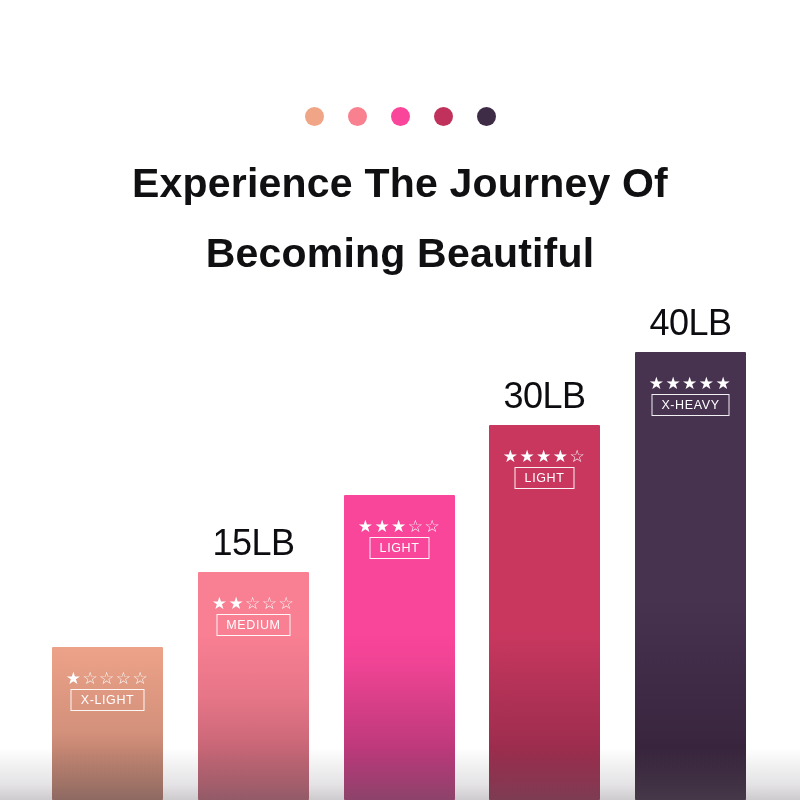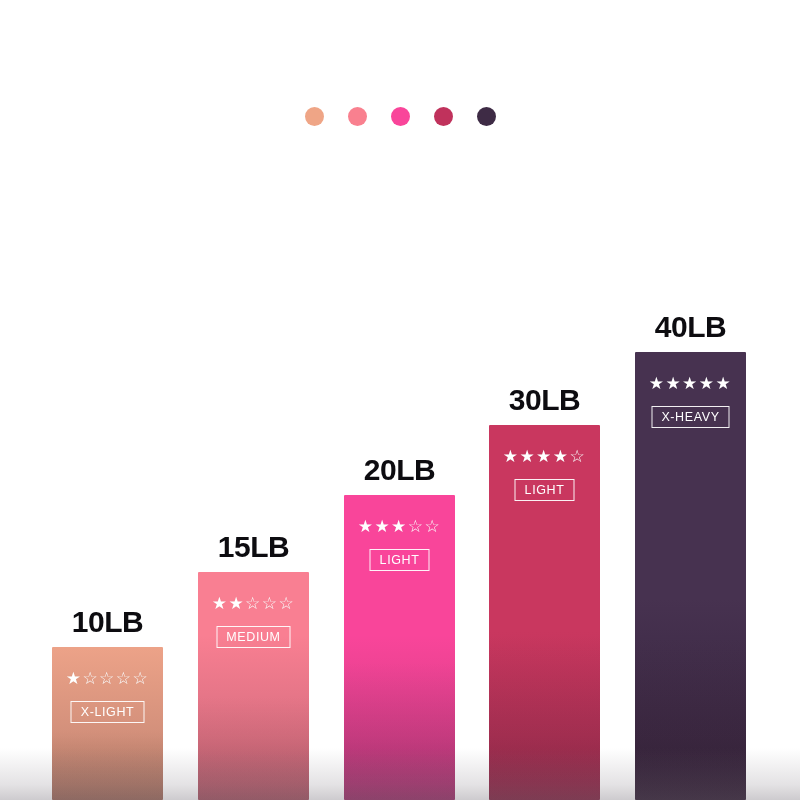--- a/index.html
+++ b/index.html
@@ -68,43 +68,43 @@
     left:0; right:0; bottom:0;
     height:165px;
     background:linear-gradient(to bottom, rgba(60,35,45,0) 0%, rgba(60,35,45,0.17) 62%, rgba(45,25,35,0.30) 100%);
     pointer-events:none;
   }
   .weight-label {
     position:absolute;
     left:50%;
     transform:translateX(-50%);
     color:#0d0c10;
-    font-size:30px;
-    font-weight:700;
+    font-size:36px;
+    font-weight:400;
     letter-spacing:-0.5px;
     white-space:nowrap;
   }
   .badge {
     position:absolute;
     left:50%;
     transform:translateX(-50%);
     width:100%;
     text-align:center;
   }
   .stars {
     font-size:17px;
     line-height:20px;
     letter-spacing:1.5px;
     color:#ffffff;
     white-space:nowrap;
     text-shadow:0 0 1px rgba(0,0,0,0.08);
   }
   .tier-box {
     display:inline-block;
-    margin-top:12px;
+    margin-top:0;
     border:1.6px solid rgba(255,255,255,0.93);
     color:#ffffff;
     font-size:12.5px;
     font-weight:400;
     letter-spacing:0.6px;
     padding:2.5px 9px 3px 9px;
     white-space:nowrap;
   }
 
   
@@ -122,42 +122,44 @@
 <div id="stage">
 
   <div id="dot-row">
       <div class="dot" style="background: rgb(239, 165, 134);"></div>
       <div class="dot" style="background: rgb(249, 128, 143);"></div>
       <div class="dot" style="background: rgb(249, 69, 154);"></div>
       <div class="dot" style="background: rgb(192, 50, 92);"></div>
       <div class="dot" style="background: rgb(62, 43, 69);"></div>
     </div>
 
+  <div id="headline">
+    <span class="hl-line">Experience The Journey Of</span>
+    <span class="hl-line">Becoming Beautiful</span>
+  </div>
 
   <div id="chart">
       <div class="bar-group" style="left: 52px; width: 111px; height: 153px;">
         <div class="bar" style="height: 153px; background: linear-gradient(rgb(240, 165, 138) 0%, rgb(240, 165, 138) 55%, rgb(207, 143, 116) 100%);">
           <div class="bar-shade"></div>
           <div class="badge" style="top: 22px;"><div class="stars">★☆☆☆☆</div><span class="tier-box">X-LIGHT</span></div>
         </div>
-        <div class="weight-label" style="bottom: 161px;">10LB</div>
       </div>
       <div class="bar-group" style="left: 198px; width: 111px; height: 228px;">
         <div class="bar" style="height: 228px; background: linear-gradient(rgb(249, 127, 146) 0%, rgb(249, 127, 146) 55%, rgb(217, 110, 126) 100%);">
           <div class="bar-shade"></div>
           <div class="badge" style="top: 22px;"><div class="stars">★★☆☆☆</div><span class="tier-box">MEDIUM</span></div>
         </div>
         <div class="weight-label" style="bottom: 236px;">15LB</div>
       </div>
       <div class="bar-group" style="left: 344px; width: 111px; height: 305px;">
         <div class="bar" style="height: 305px; background: linear-gradient(rgb(249, 69, 154) 0%, rgb(249, 69, 154) 55%, rgb(203, 59, 134) 100%);">
           <div class="bar-shade"></div>
           <div class="badge" style="top: 22px;"><div class="stars">★★★☆☆</div><span class="tier-box">LIGHT</span></div>
         </div>
-        <div class="weight-label" style="bottom: 313px;">20LB</div>
       </div>
       <div class="bar-group" style="left: 489px; width: 111px; height: 375px;">
         <div class="bar" style="height: 375px; background: linear-gradient(rgb(201, 55, 95) 0%, rgb(201, 55, 95) 55%, rgb(170, 44, 82) 100%);">
           <div class="bar-shade"></div>
           <div class="badge" style="top: 22px;"><div class="stars">★★★★☆</div><span class="tier-box">LIGHT</span></div>
         </div>
         <div class="weight-label" style="bottom: 383px;">30LB</div>
       </div>
       <div class="bar-group" style="left: 635px; width: 111px; height: 448px;">
         <div class="bar" style="height: 448px; background: linear-gradient(rgb(71, 50, 80) 0%, rgb(71, 50, 80) 55%, rgb(51, 34, 60) 100%);">

